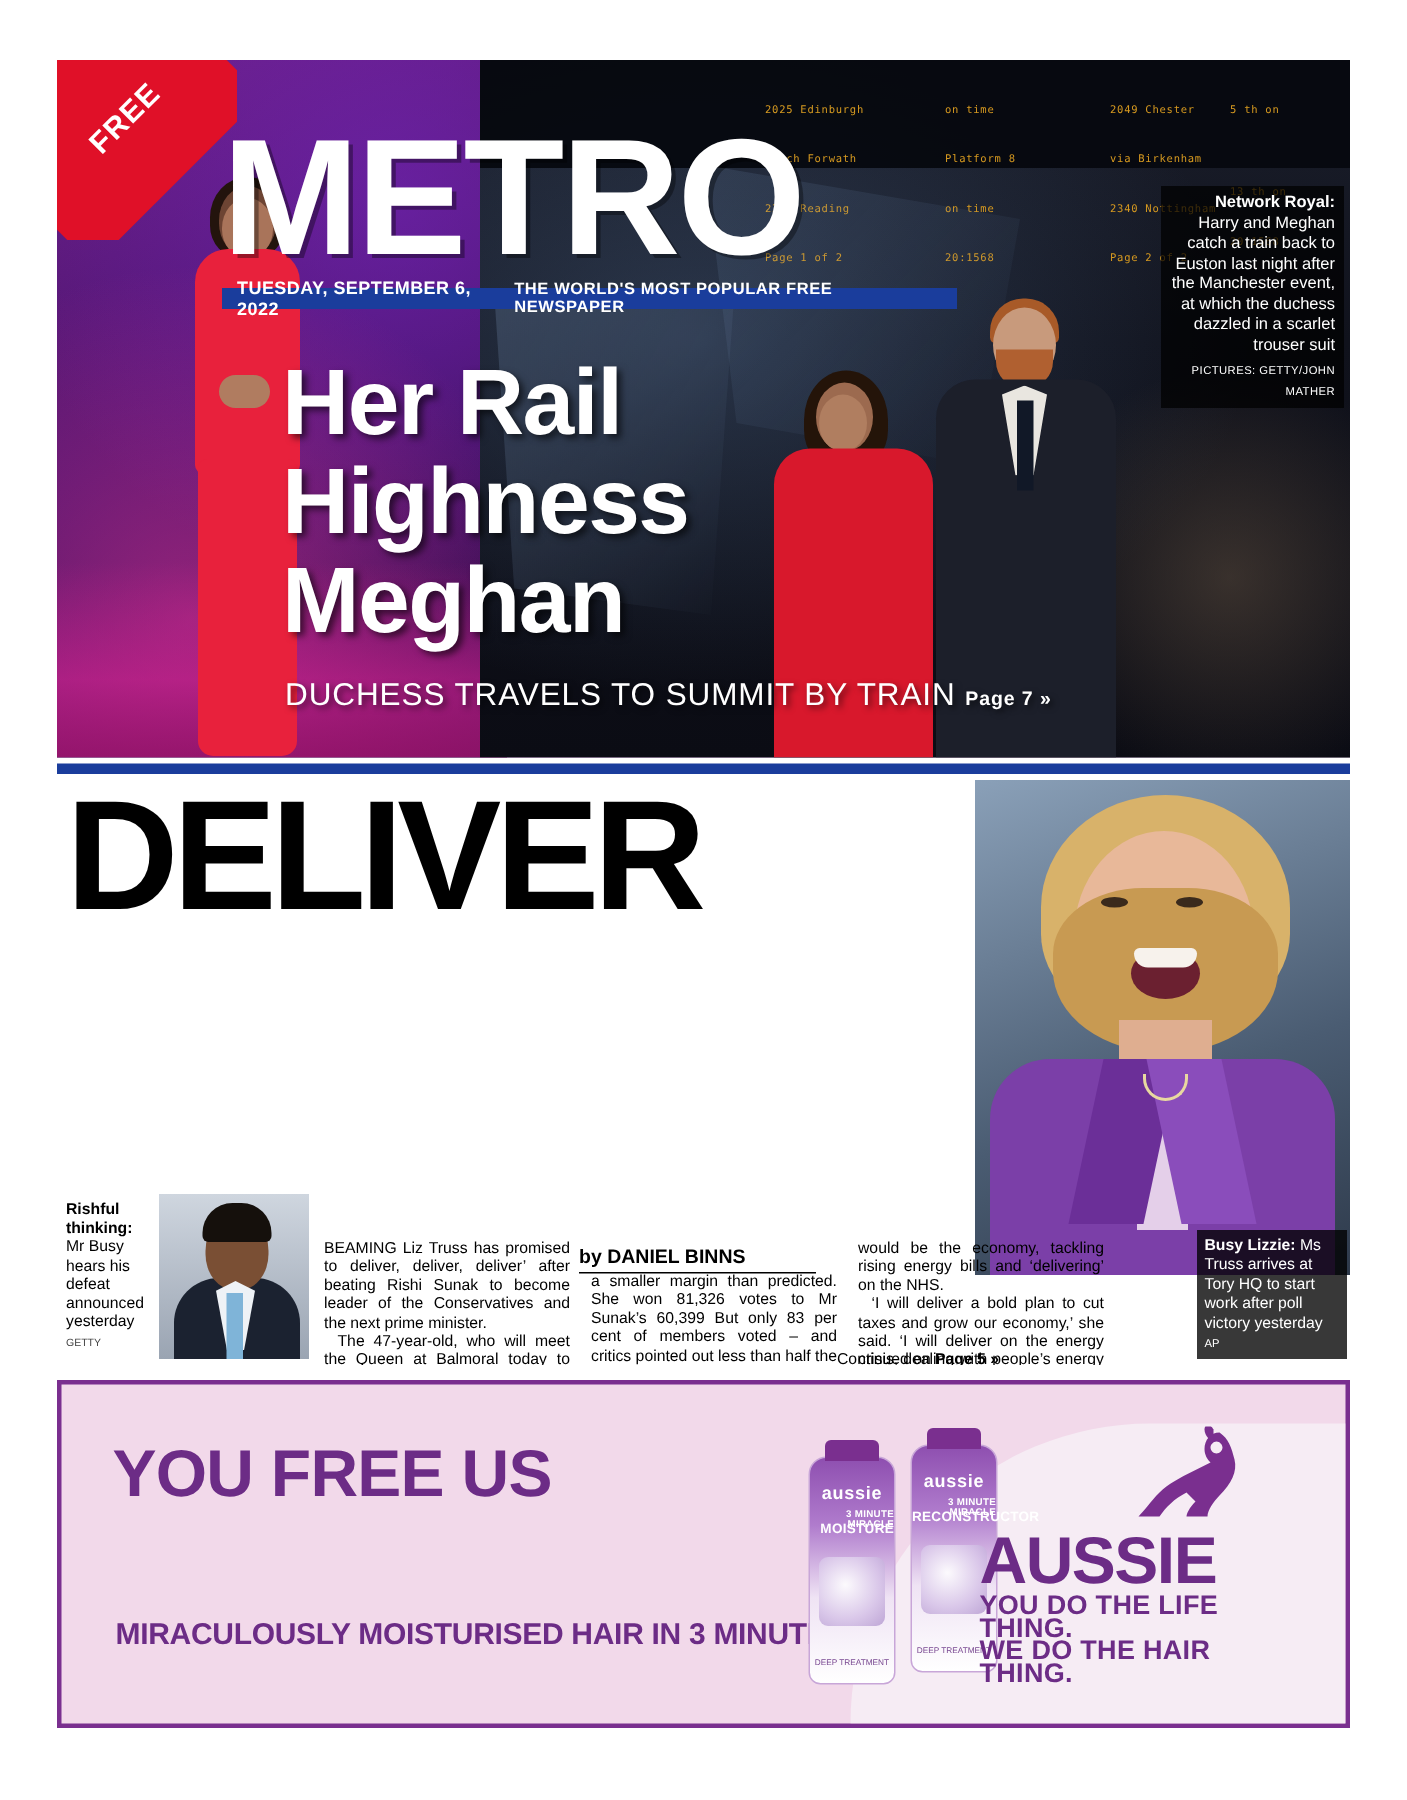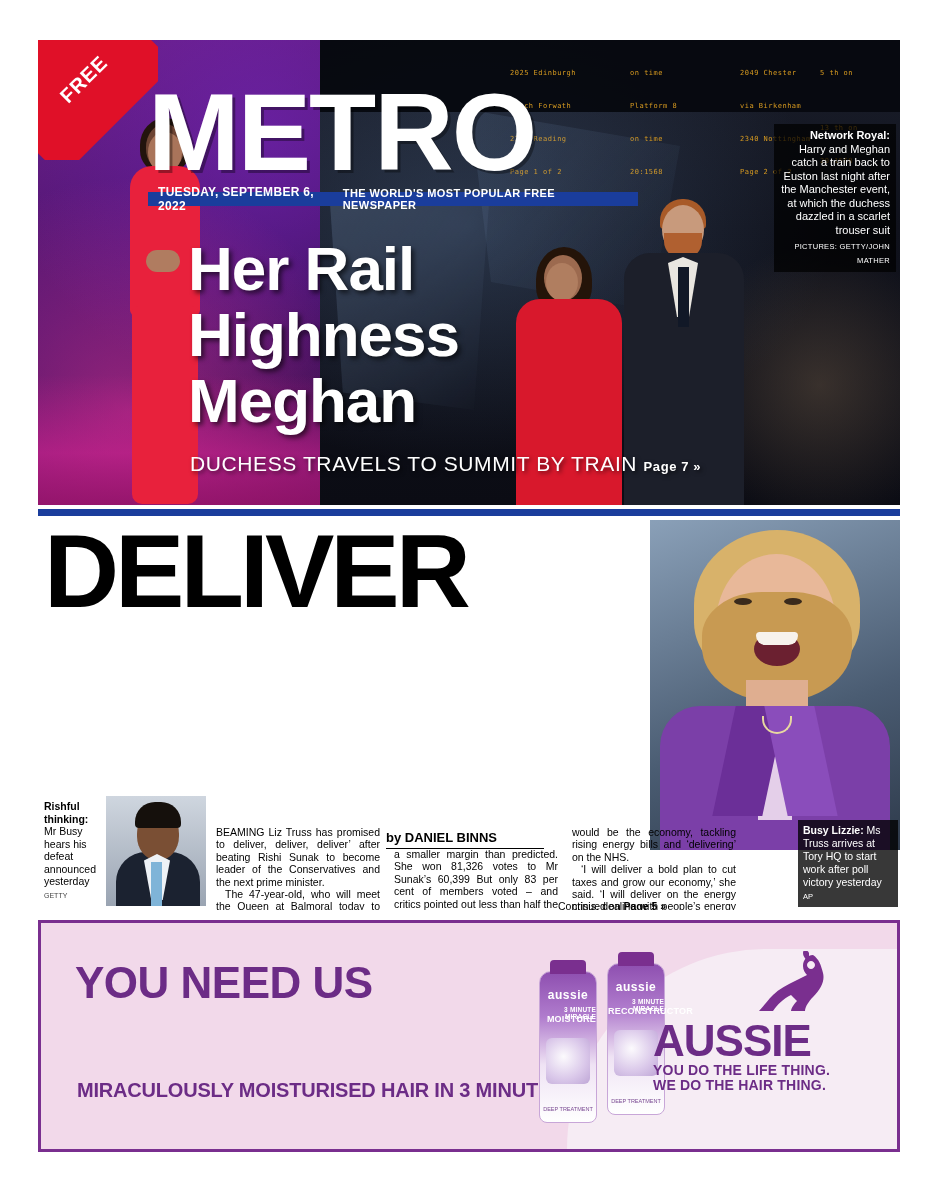--- a/index.html
+++ b/index.html
@@ -395,21 +395,21 @@
     background: #f6ecf4;
     border-radius: 200px 0 0 0;
   }
   .brand {
     position: absolute; right: 44px; top: 96px; text-align: left; width: 200px;
   }
   .brand .name {
     color: #6c2c86; font-weight: bold; font-size: 44px; letter-spacing: -1px; line-height: 44px;
   }
   .brand .tag1, .brand .tag2 {
-    color: #6c2c86; font-weight: bold; font-size: 14px; letter-spacing: 0.2px; line-height: 15px;
+    color: #6c2c86; font-weight: bold; font-size: 18px; letter-spacing: 0.2px; line-height: 15px;
   }
   .kangaroo {
     position: absolute; right: 62px; top: 28px; width: 84px; height: 64px;
   }
   .bottle {
     position: absolute; width: 56px; height: 150px; border-radius: 12px 12px 8px 8px;
     background: linear-gradient(180deg, #8e4fb0 0%, #b07ccd 30%, #efe3f4 62%, #ffffff 100%);
     border: 1px solid #c8a6d8;
   }
   .bottle .cap {
@@ -603,21 +603,21 @@
 
     <div class="cont">
       <span>Continued on </span><b>Page 5 »</b>
     </div>
   </div>
 
   <div class="ad">
     <div class="ad-swoosh"></div>
 
     <div class="ad-headline">
-      <div>YOU NEED US</div>
+      <div>YOU FREE US</div>
     </div>
     <div class="ad-sub">MIRACULOUSLY MOISTURISED HAIR IN 3 MINUTES</div>
 
     <div class="bottle" id="bottle-a">
       <div class="cap"></div>
       <div class="logo">aussie</div>
       <div class="l1">3 MINUTE MIRACLE</div>
       <div class="l2">MOISTURE</div>
       <div class="art"></div>
       <div class="foot">DEEP TREATMENT</div>

